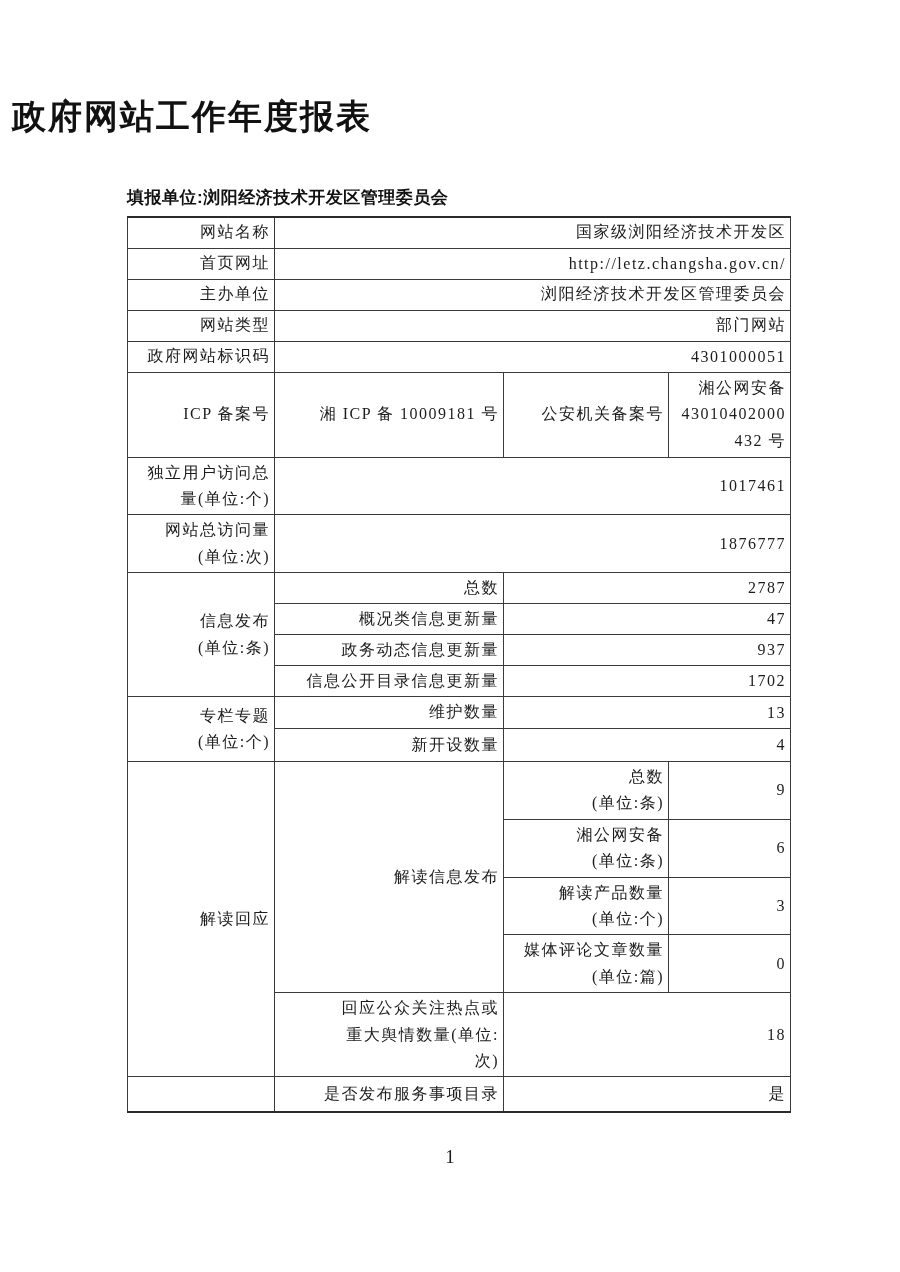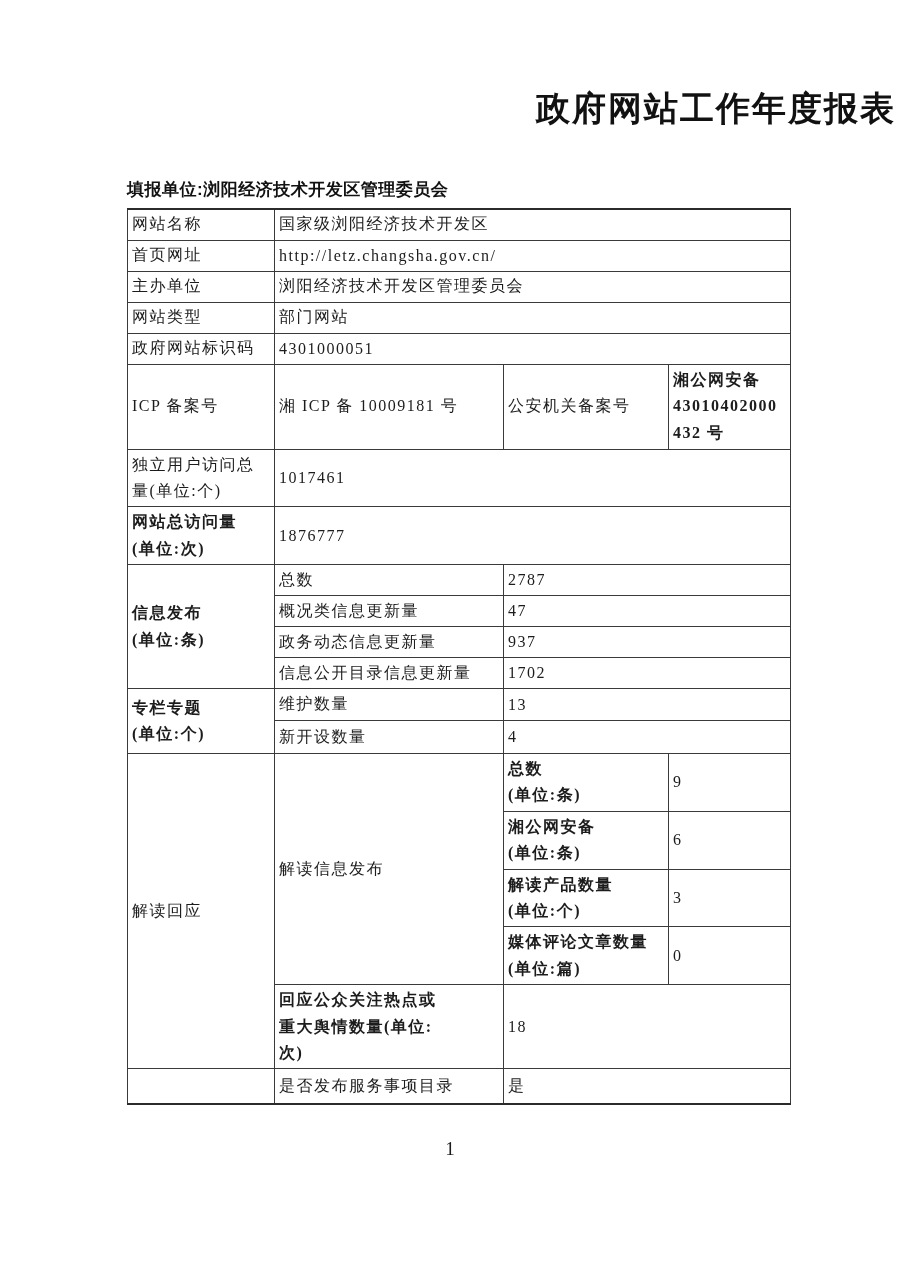--- a/index.html
+++ b/index.html
@@ -10,23 +10,23 @@
   .page {
     position: relative;
     width: 900px;
     height: 1272px;
     background: #ffffff;
     color: #1c1c1c;
     font-family: "Liberation Serif", "DejaVu Serif", serif;
     overflow: hidden;
   }
   .doc-title {
-    margin: 4px;
+    margin: 12px;
     padding-top: 82px;
-    text-align: right;
+    text-align: left;
     font-family: "Liberation Sans", "DejaVu Sans", sans-serif;
     font-weight: 700;
     font-size: 34px;
     letter-spacing: 2px;
     color: #111111;
   }
   .doc-subtitle {
     margin-top: 35px;
     text-align: center;
     font-size: 20px;
@@ -45,29 +45,29 @@
     margin: 7px 0 0 127px;
     width: 663px;
     border-collapse: collapse;
     table-layout: fixed;
     border: 1px solid #3a3a3a;
     border-top: 2px solid #2b2b2b;
     border-bottom: 2px solid #2b2b2b;
   }
   table.report td {
     border: 1px solid #3a3a3a;
-    text-align: left;
+    text-align: right;
     vertical-align: middle;
     font-size: 16px;
     letter-spacing: 1.5px;
     padding: 2px 4px;
     color: #1c1c1c;
     overflow: hidden;
   }
-  td.pre { white-space: pre-line; line-height: 1.65; font-weight: bold; }
+  td.pre { white-space: pre-line; line-height: 1.65; }
   td.leftpre { white-space: pre-line; line-height: 1.65; text-align: left; padding-left: 6px; }
   td.num { font-size: 17px; letter-spacing: 0.5px; }
   td.url { font-size: 17px; letter-spacing: 1px; }
   .page-number {
     margin-top: 33px;
     text-align: center;
     font-size: 19px;
     color: #1c1c1c;
   }
 </style>

